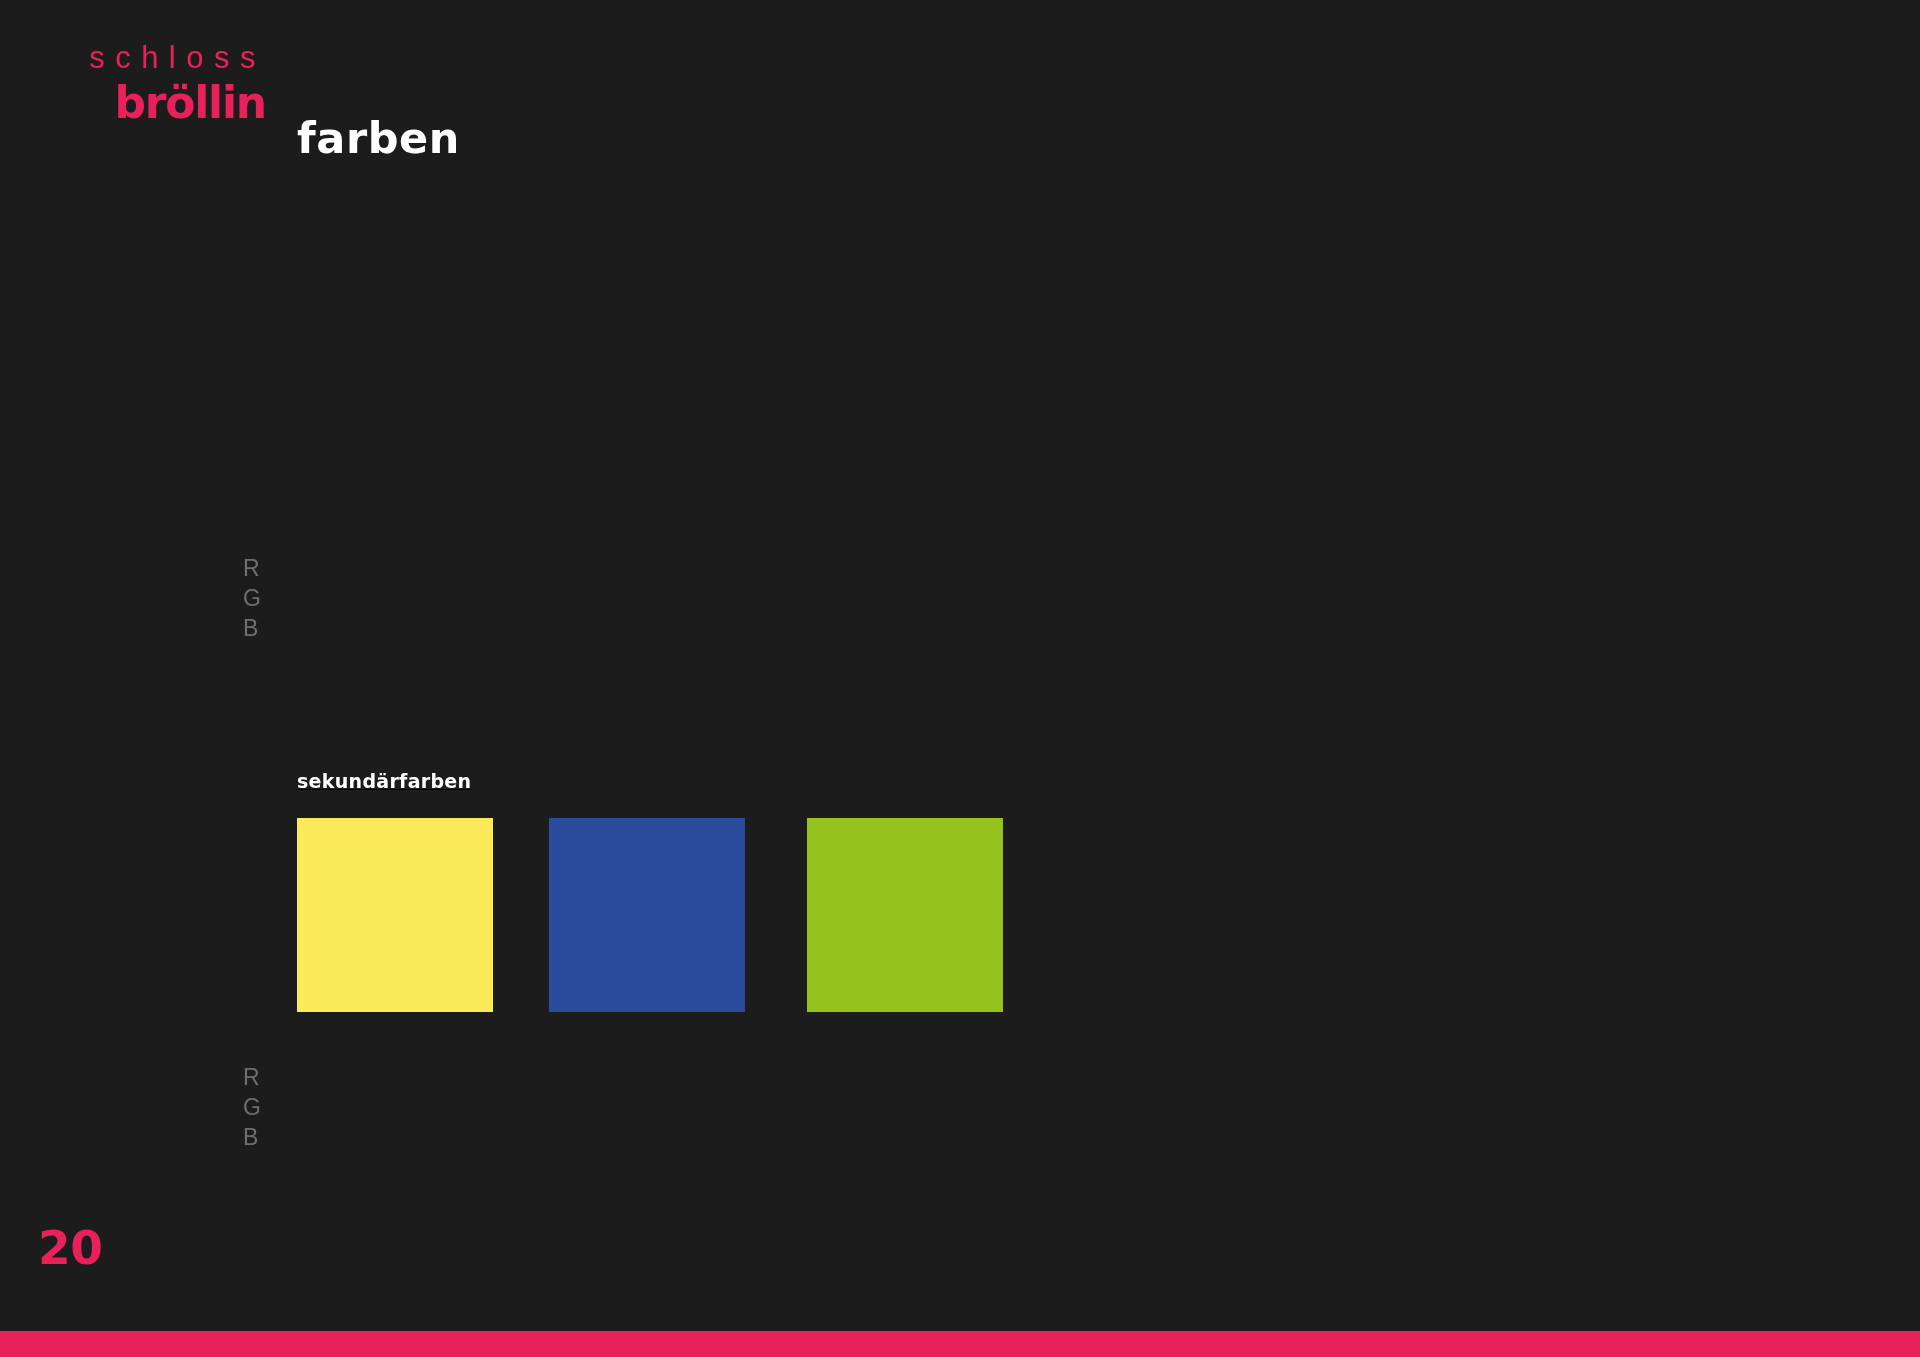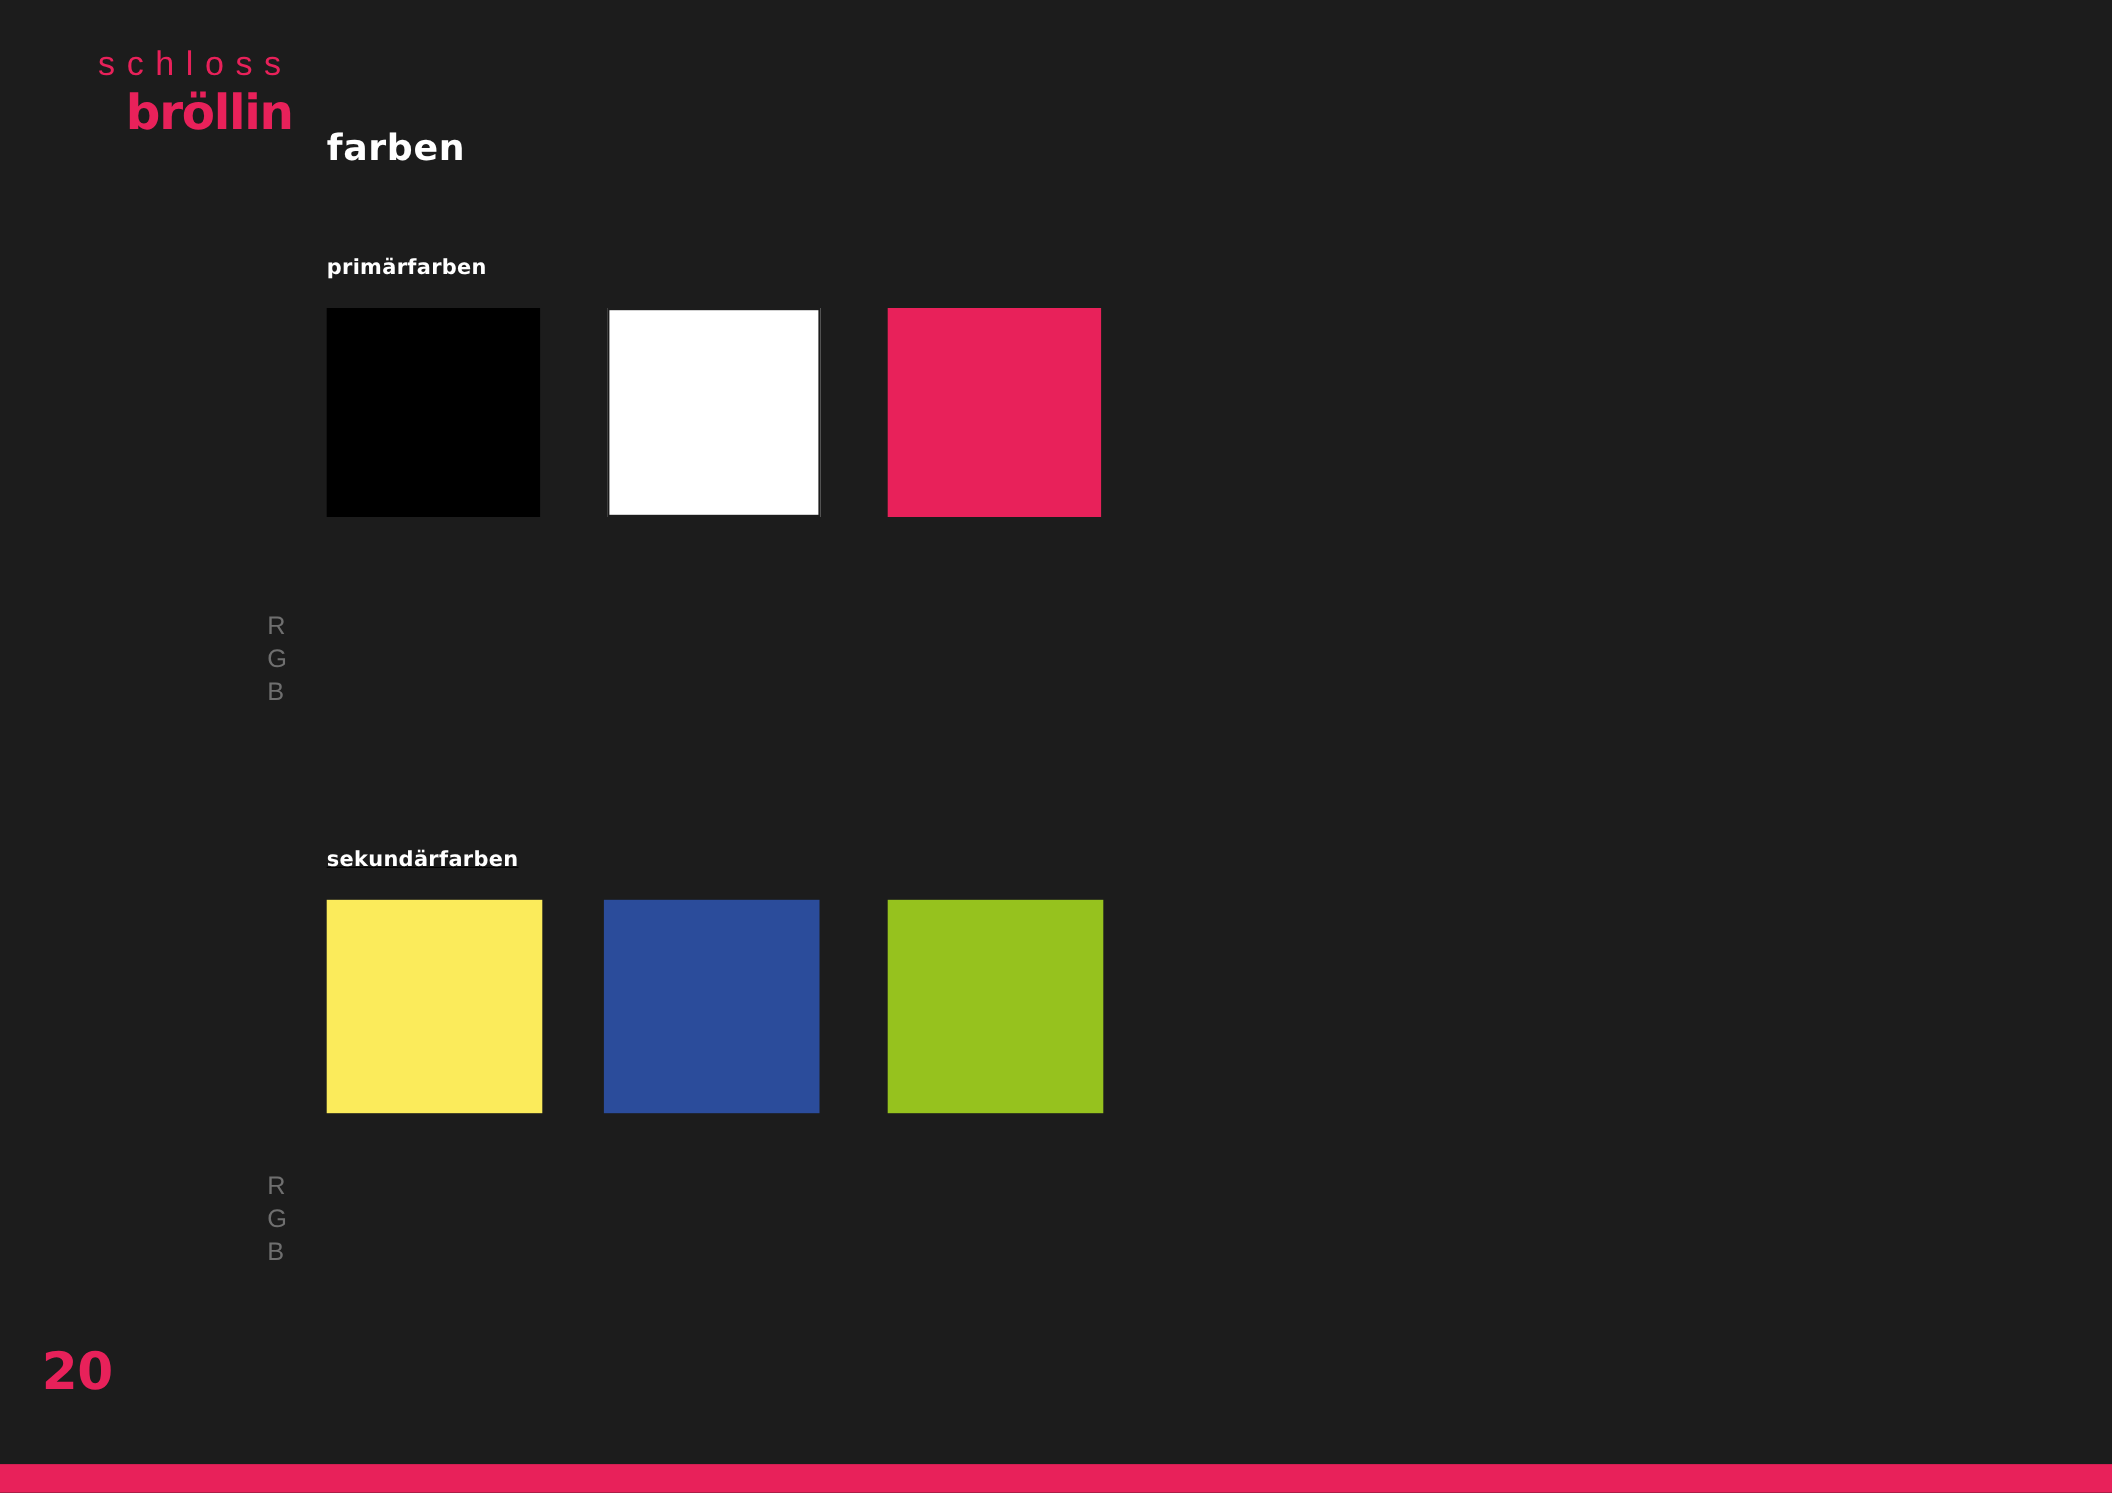--- a/index.html
+++ b/index.html
@@ -50,21 +50,21 @@
   }
 
   
   .page-title {
     position: absolute;
     left: 297px;
     top: 117px;
     color: #ffffff;
     font-family: "DejaVu Sans", sans-serif;
     font-weight: 700;
-    font-size: 33px;
+    font-size: 43px;
     letter-spacing: 0.6px;
     line-height: 1;
     white-space: nowrap;
   }
 
   
   .section {
     position: absolute;
     left: 297px;
   }
@@ -152,28 +152,20 @@
 
 <div class="page">
 
   <div class="logo">
     <div class="logo-schloss">schloss</div>
     <div class="logo-broellin">bröllin</div>
   </div>
 
   <div class="page-title">farben</div>
 
-  <div class="section section-primary">
-    <div class="section-label">primärfarben</div>
-    <div class="swatch-row">
-      <div class="swatch swatch-0" style="background:#000000;"></div>
-      <div class="swatch swatch-1 inset" style="background:#ffffff;"></div>
-      <div class="swatch swatch-2" style="background:#e8215a;"></div>
-    </div>
-  </div>
 
   <div class="rgb-block rgb-primary">
     <div>R</div>
     <div>G</div>
     <div>B</div>
   </div>
 
   <div class="section section-secondary">
     <div class="section-label">sekundärfarben</div>
     <div class="swatch-row sec">

